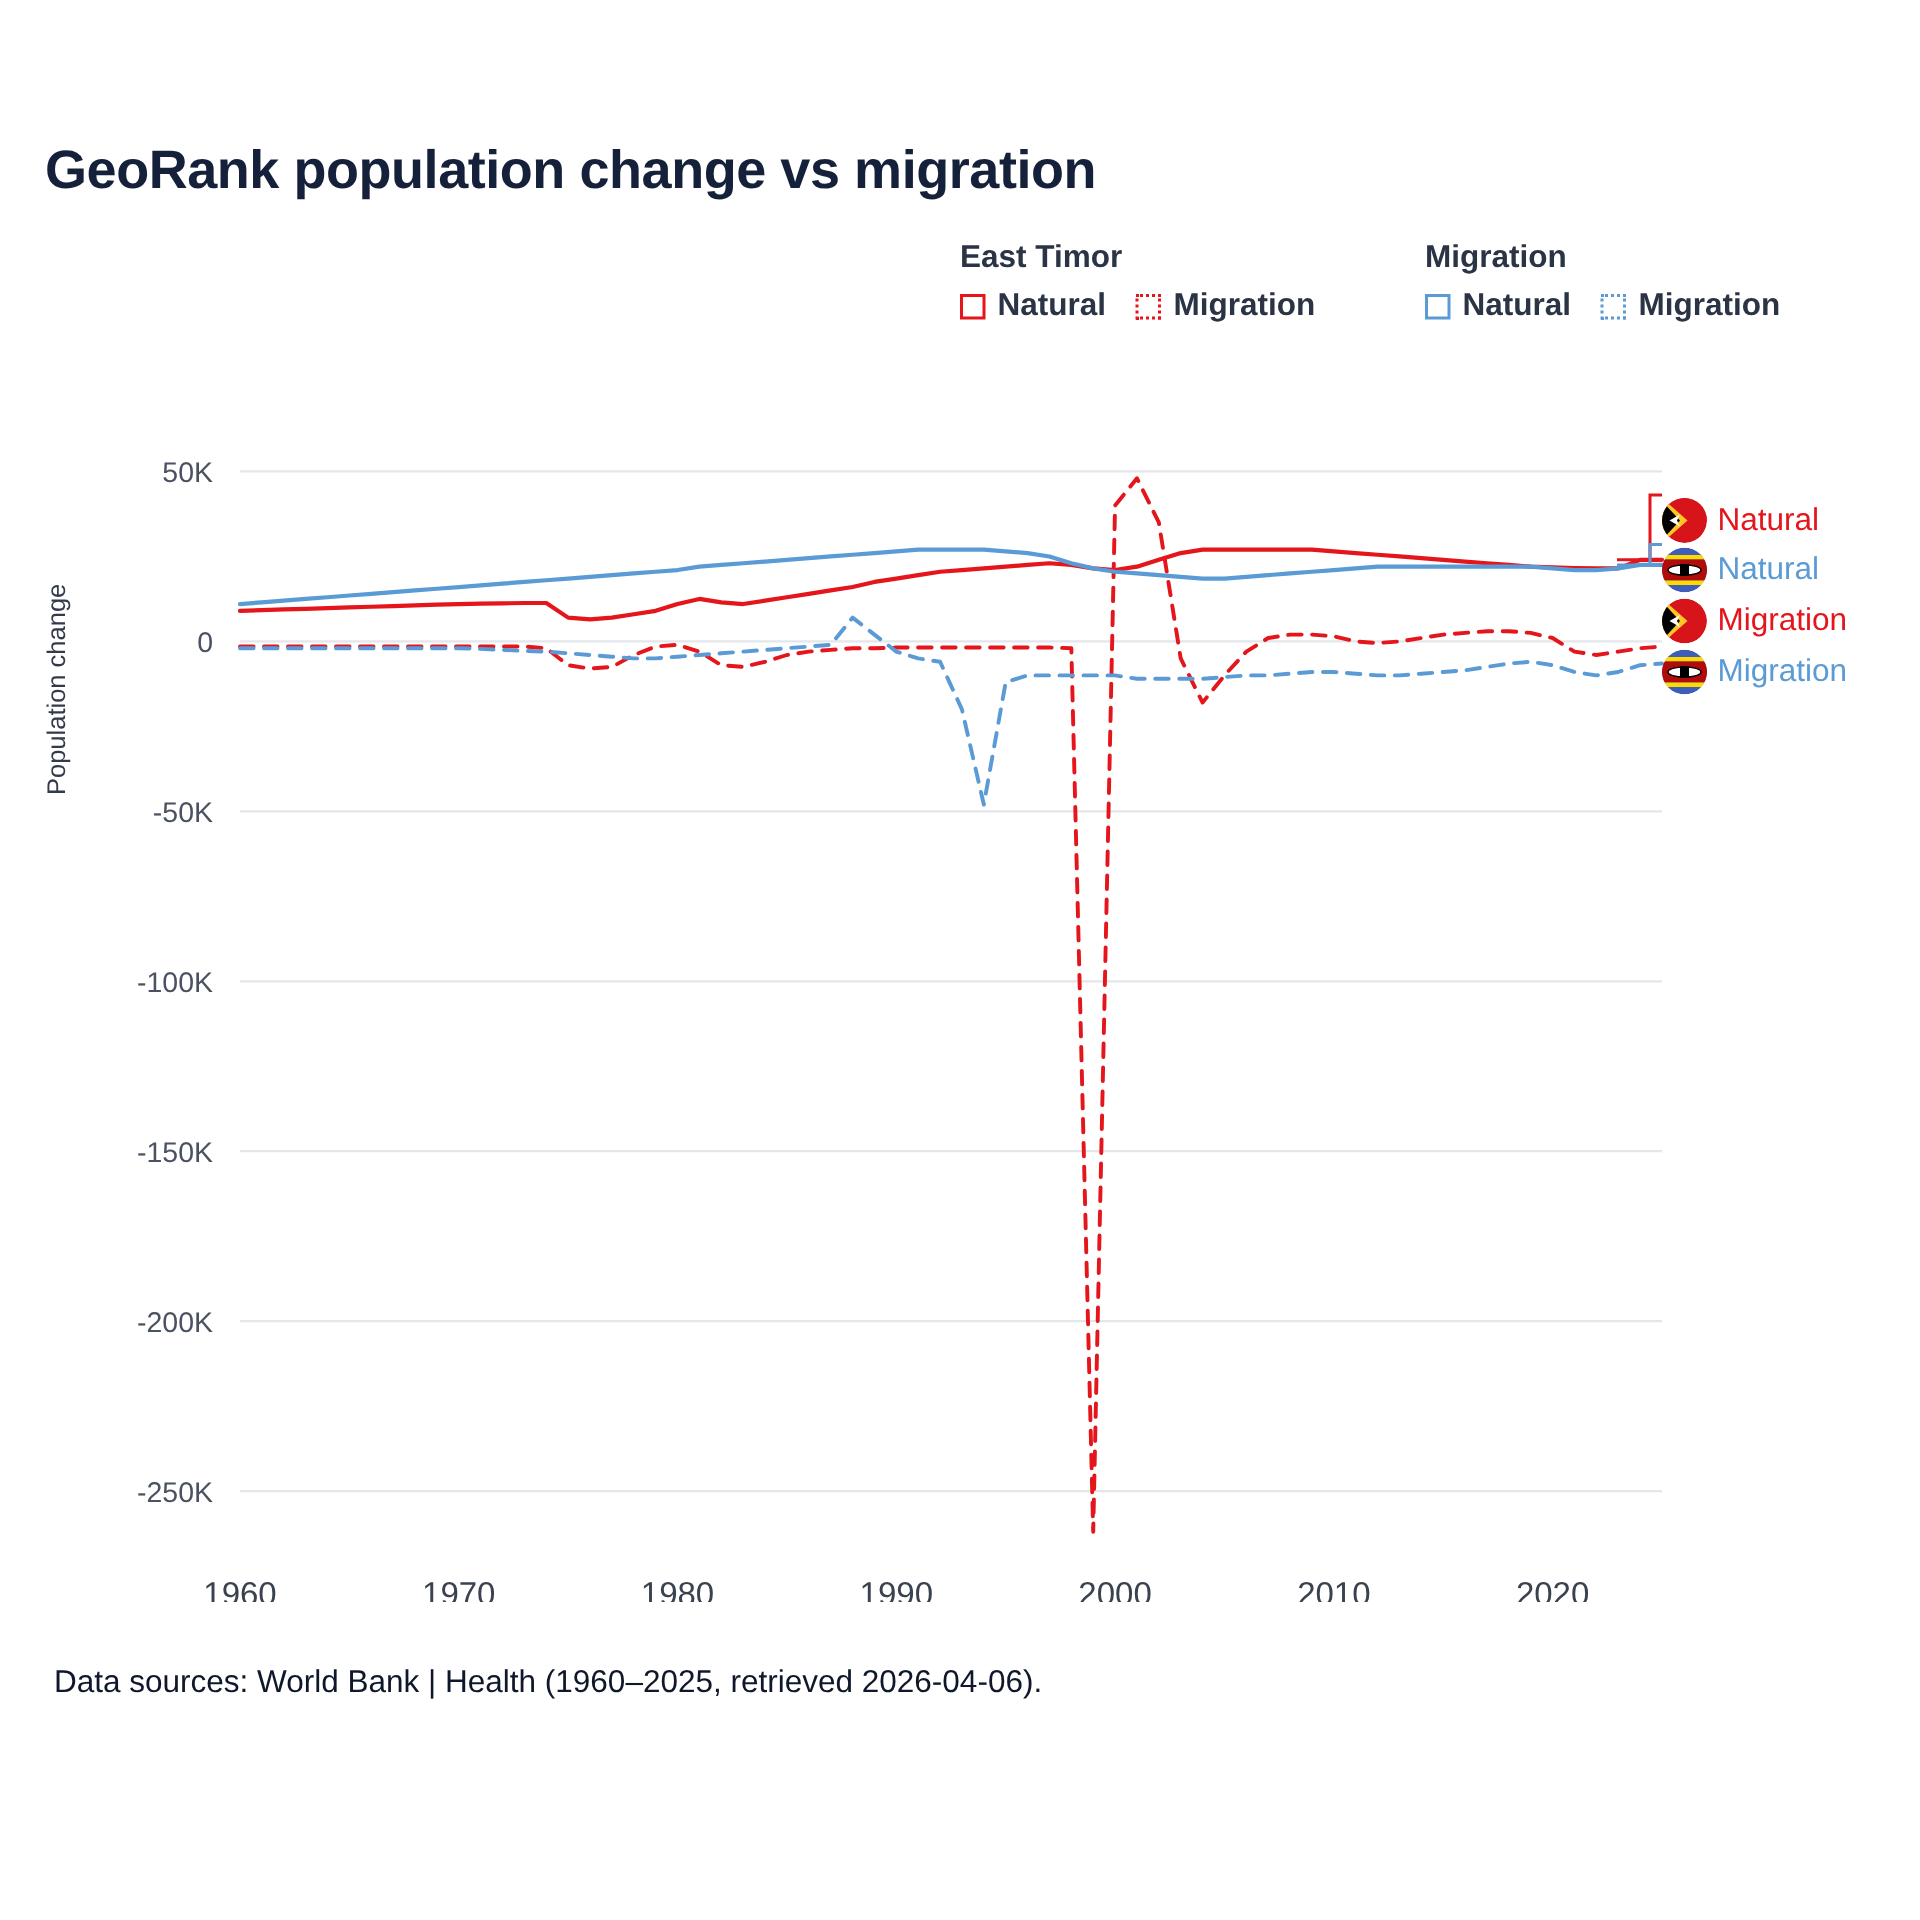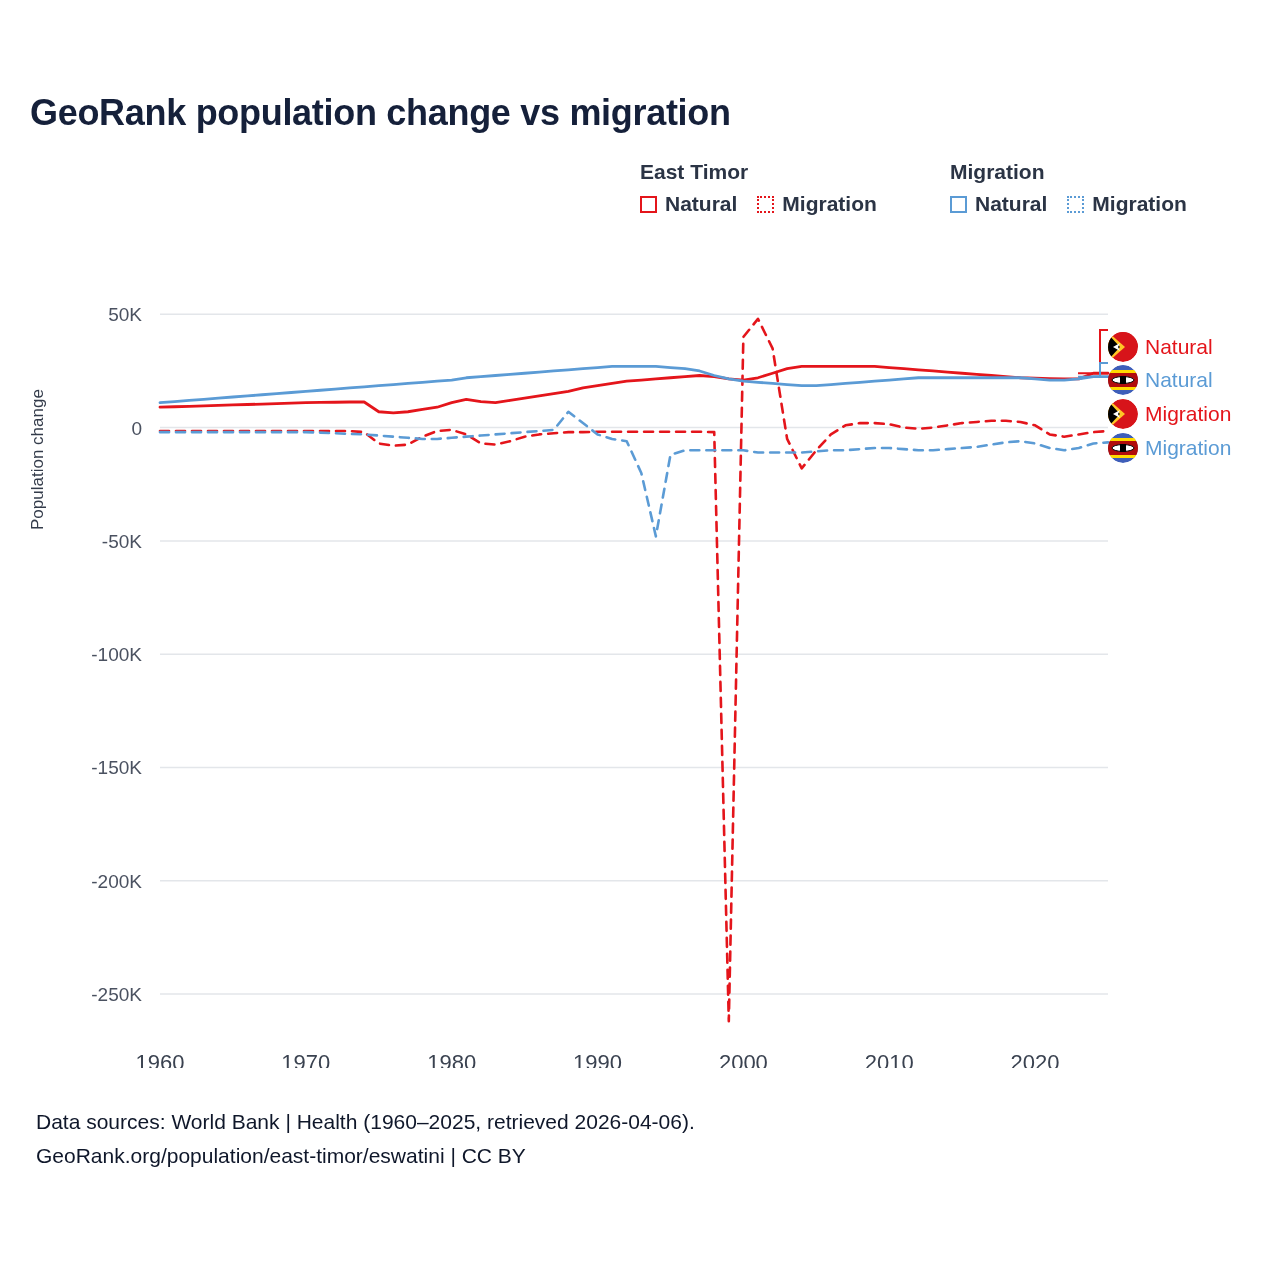--- a/index.html
+++ b/index.html
@@ -252,14 +252,13 @@
         <ellipse cx="15" cy="15" rx="11" ry="3.4" fill="#ffffff" stroke="#000" stroke-width="1"></ellipse>
         <rect x="12" y="11" width="6" height="8" fill="#000000"></rect>
       </svg>
     </span>
     <span>Migration</span>
   </div>
 </div>
 
 <div class="footer">
   <div>Data sources: World Bank | Health (1960–2025, retrieved 2026-04-06).</div>
-  <div>GeoRank.org/population/east-timor/eswatini | CC BY</div>
 </div>
 
 </body></html>

